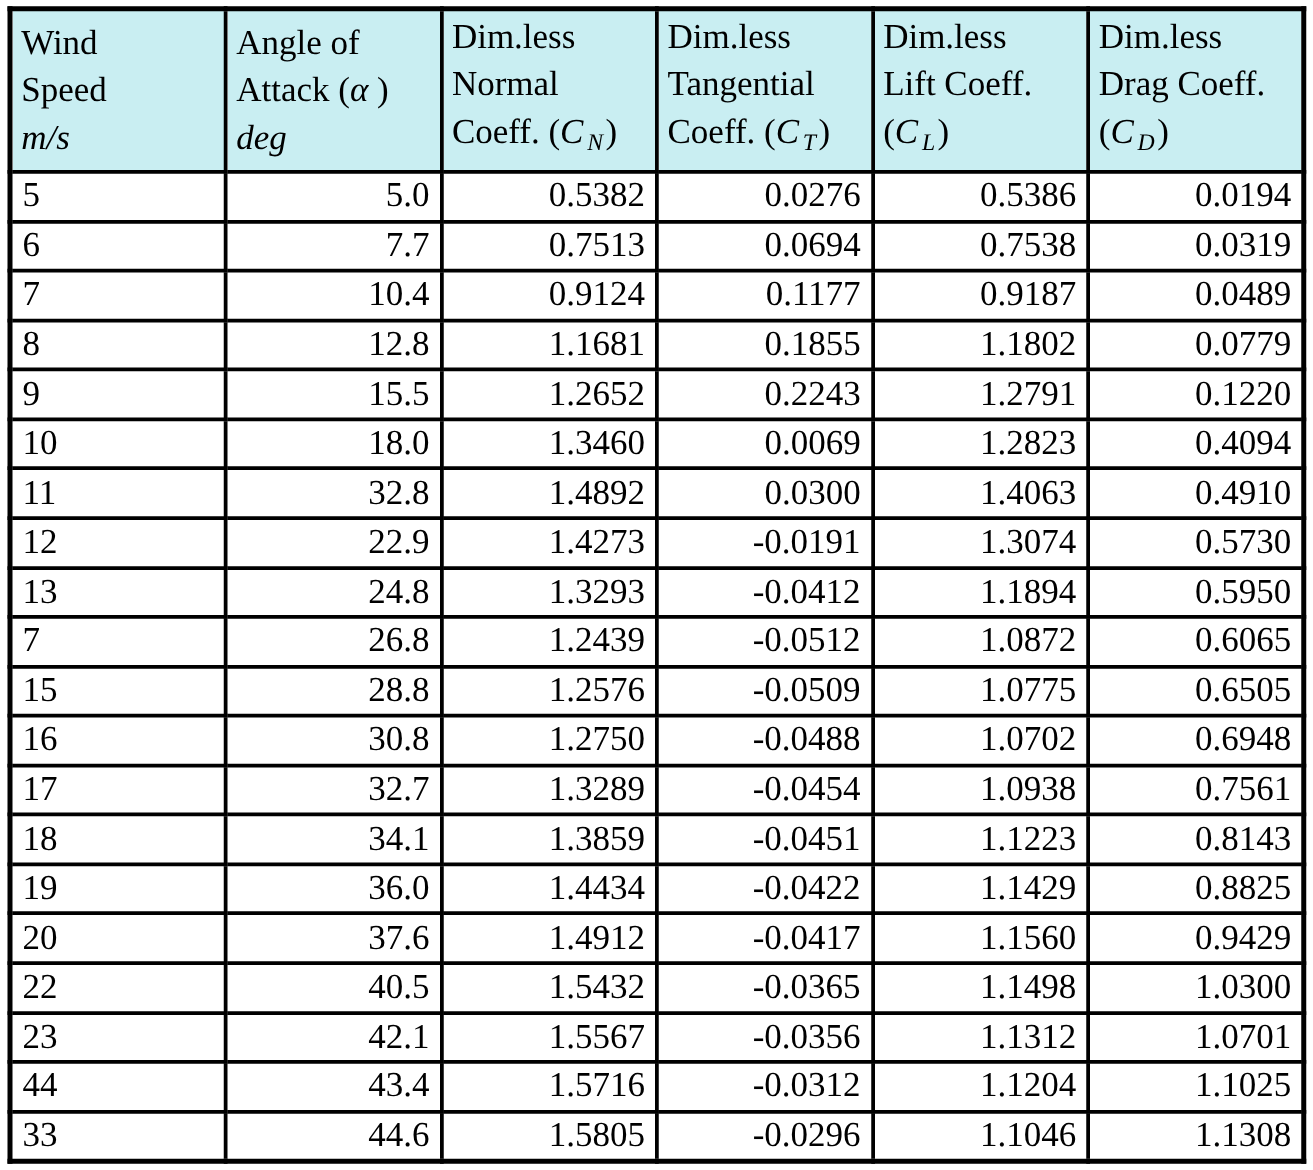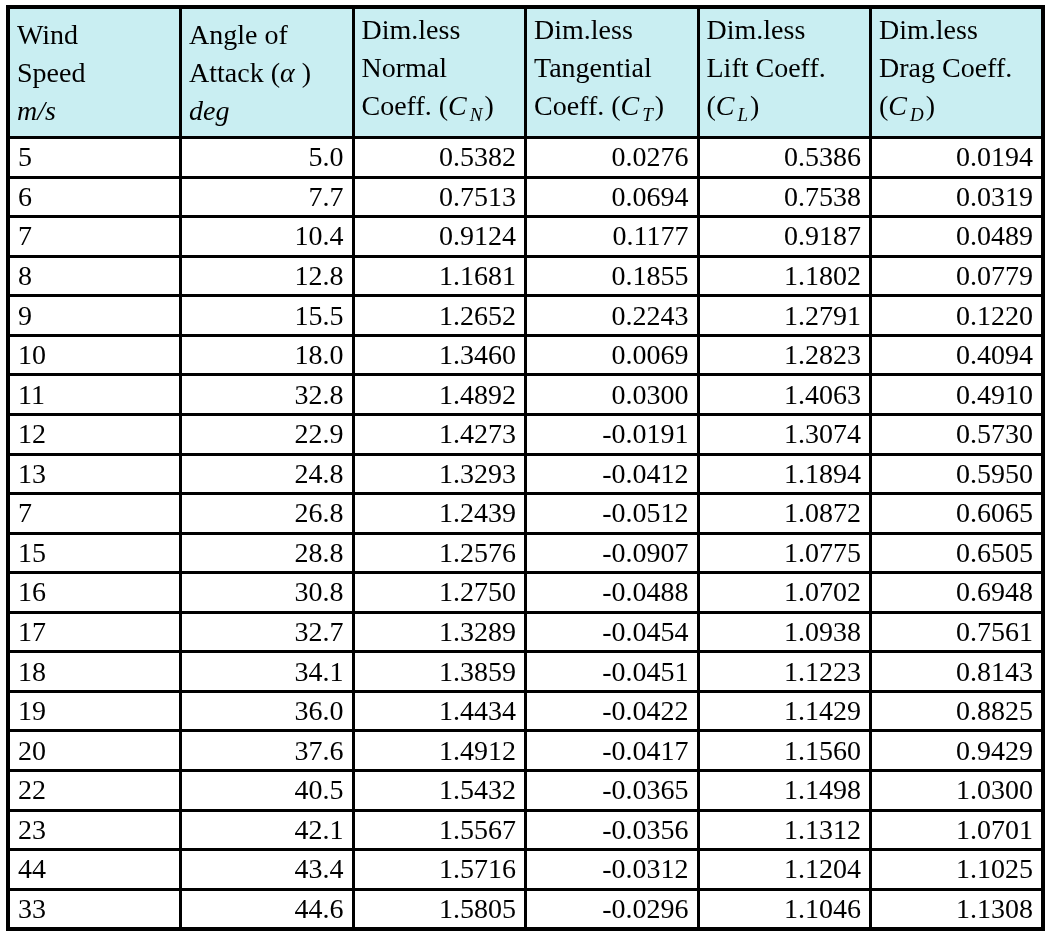--- a/index.html
+++ b/index.html
@@ -179,21 +179,21 @@
           <td class="d-right">26.8</td>
           <td class="d-right">1.2439</td>
           <td class="d-right">-0.0512</td>
           <td class="d-right">1.0872</td>
           <td class="d-right">0.6065</td>
         </tr>
         <tr>
           <td class="d-left">15</td>
           <td class="d-right">28.8</td>
           <td class="d-right">1.2576</td>
-          <td class="d-right">-0.0907</td>
+          <td class="d-right">-0.0509</td>
           <td class="d-right">1.0775</td>
           <td class="d-right">0.6505</td>
         </tr>
         <tr>
           <td class="d-left">16</td>
           <td class="d-right">30.8</td>
           <td class="d-right">1.2750</td>
           <td class="d-right">-0.0488</td>
           <td class="d-right">1.0702</td>
           <td class="d-right">0.6948</td>

